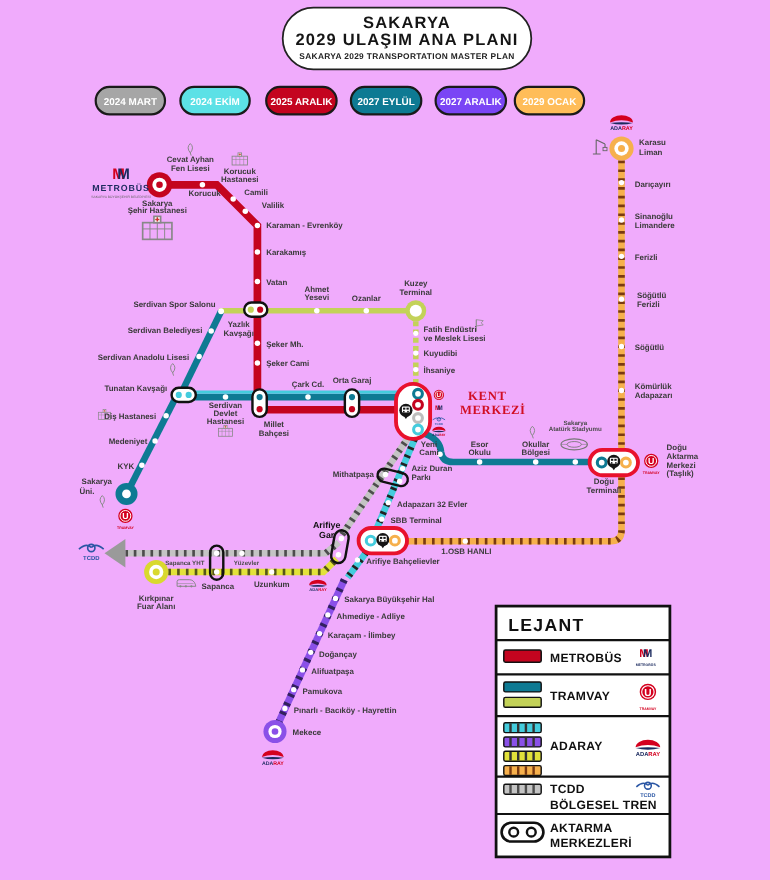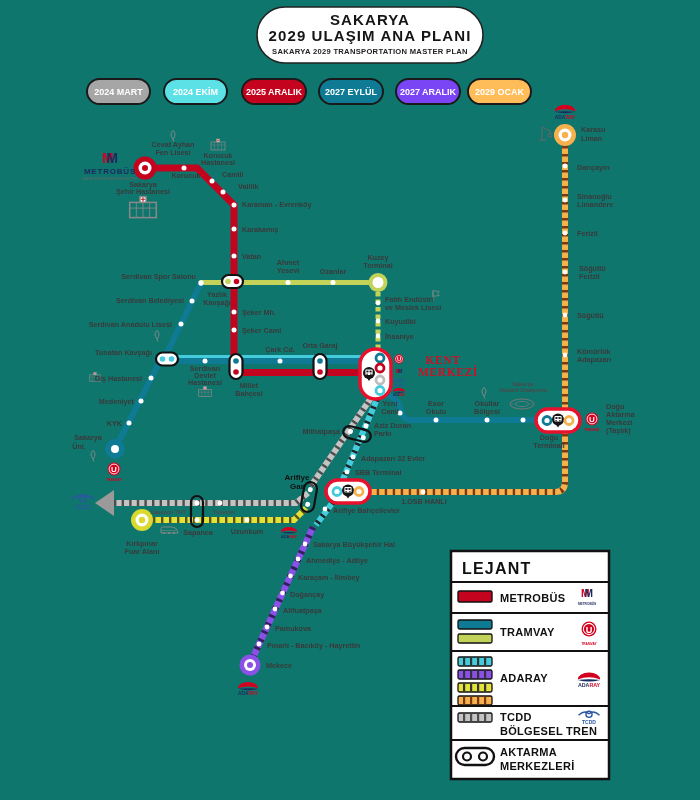--- a/index.html
+++ b/index.html
@@ -1,16 +1,16 @@
 <!DOCTYPE html>
 <html><head>
 <meta charset="utf-8">
 <style>
   html,body{margin:0;padding:0;background:#fff}
-  .wrap{position:relative;width:700px;height:800px;background:#0f766e;overflow:hidden}
+  .wrap{position:relative;width:700px;height:800px;background:#f0abfc;overflow:hidden}
   svg{position:absolute;left:0;top:0}
   text{font-family:"Liberation Sans","DejaVu Sans",sans-serif}
   .st{font-size:7.2px;font-weight:bold;fill:#3a3a3a}
   .tiny{font-size:5.6px;font-weight:bold;fill:#4a4a4a}
   .hub{font-size:8px;font-weight:bold;fill:#101010}
   .mid{text-anchor:middle}.end{text-anchor:end}
   .kent{font-family:"Liberation Serif","DejaVu Serif",serif;font-size:11.5px;font-weight:bold;fill:#d10f23;letter-spacing:.6px;text-anchor:middle}
   .t1{font-size:15px;font-weight:bold;letter-spacing:1.1px;fill:#151515;text-anchor:middle}
   .subt{font-size:7.6px;letter-spacing:.3px;fill:#222;font-weight:bold;text-anchor:middle}
   .badge{font-size:9px;font-weight:bold;fill:#fff;text-anchor:middle}

